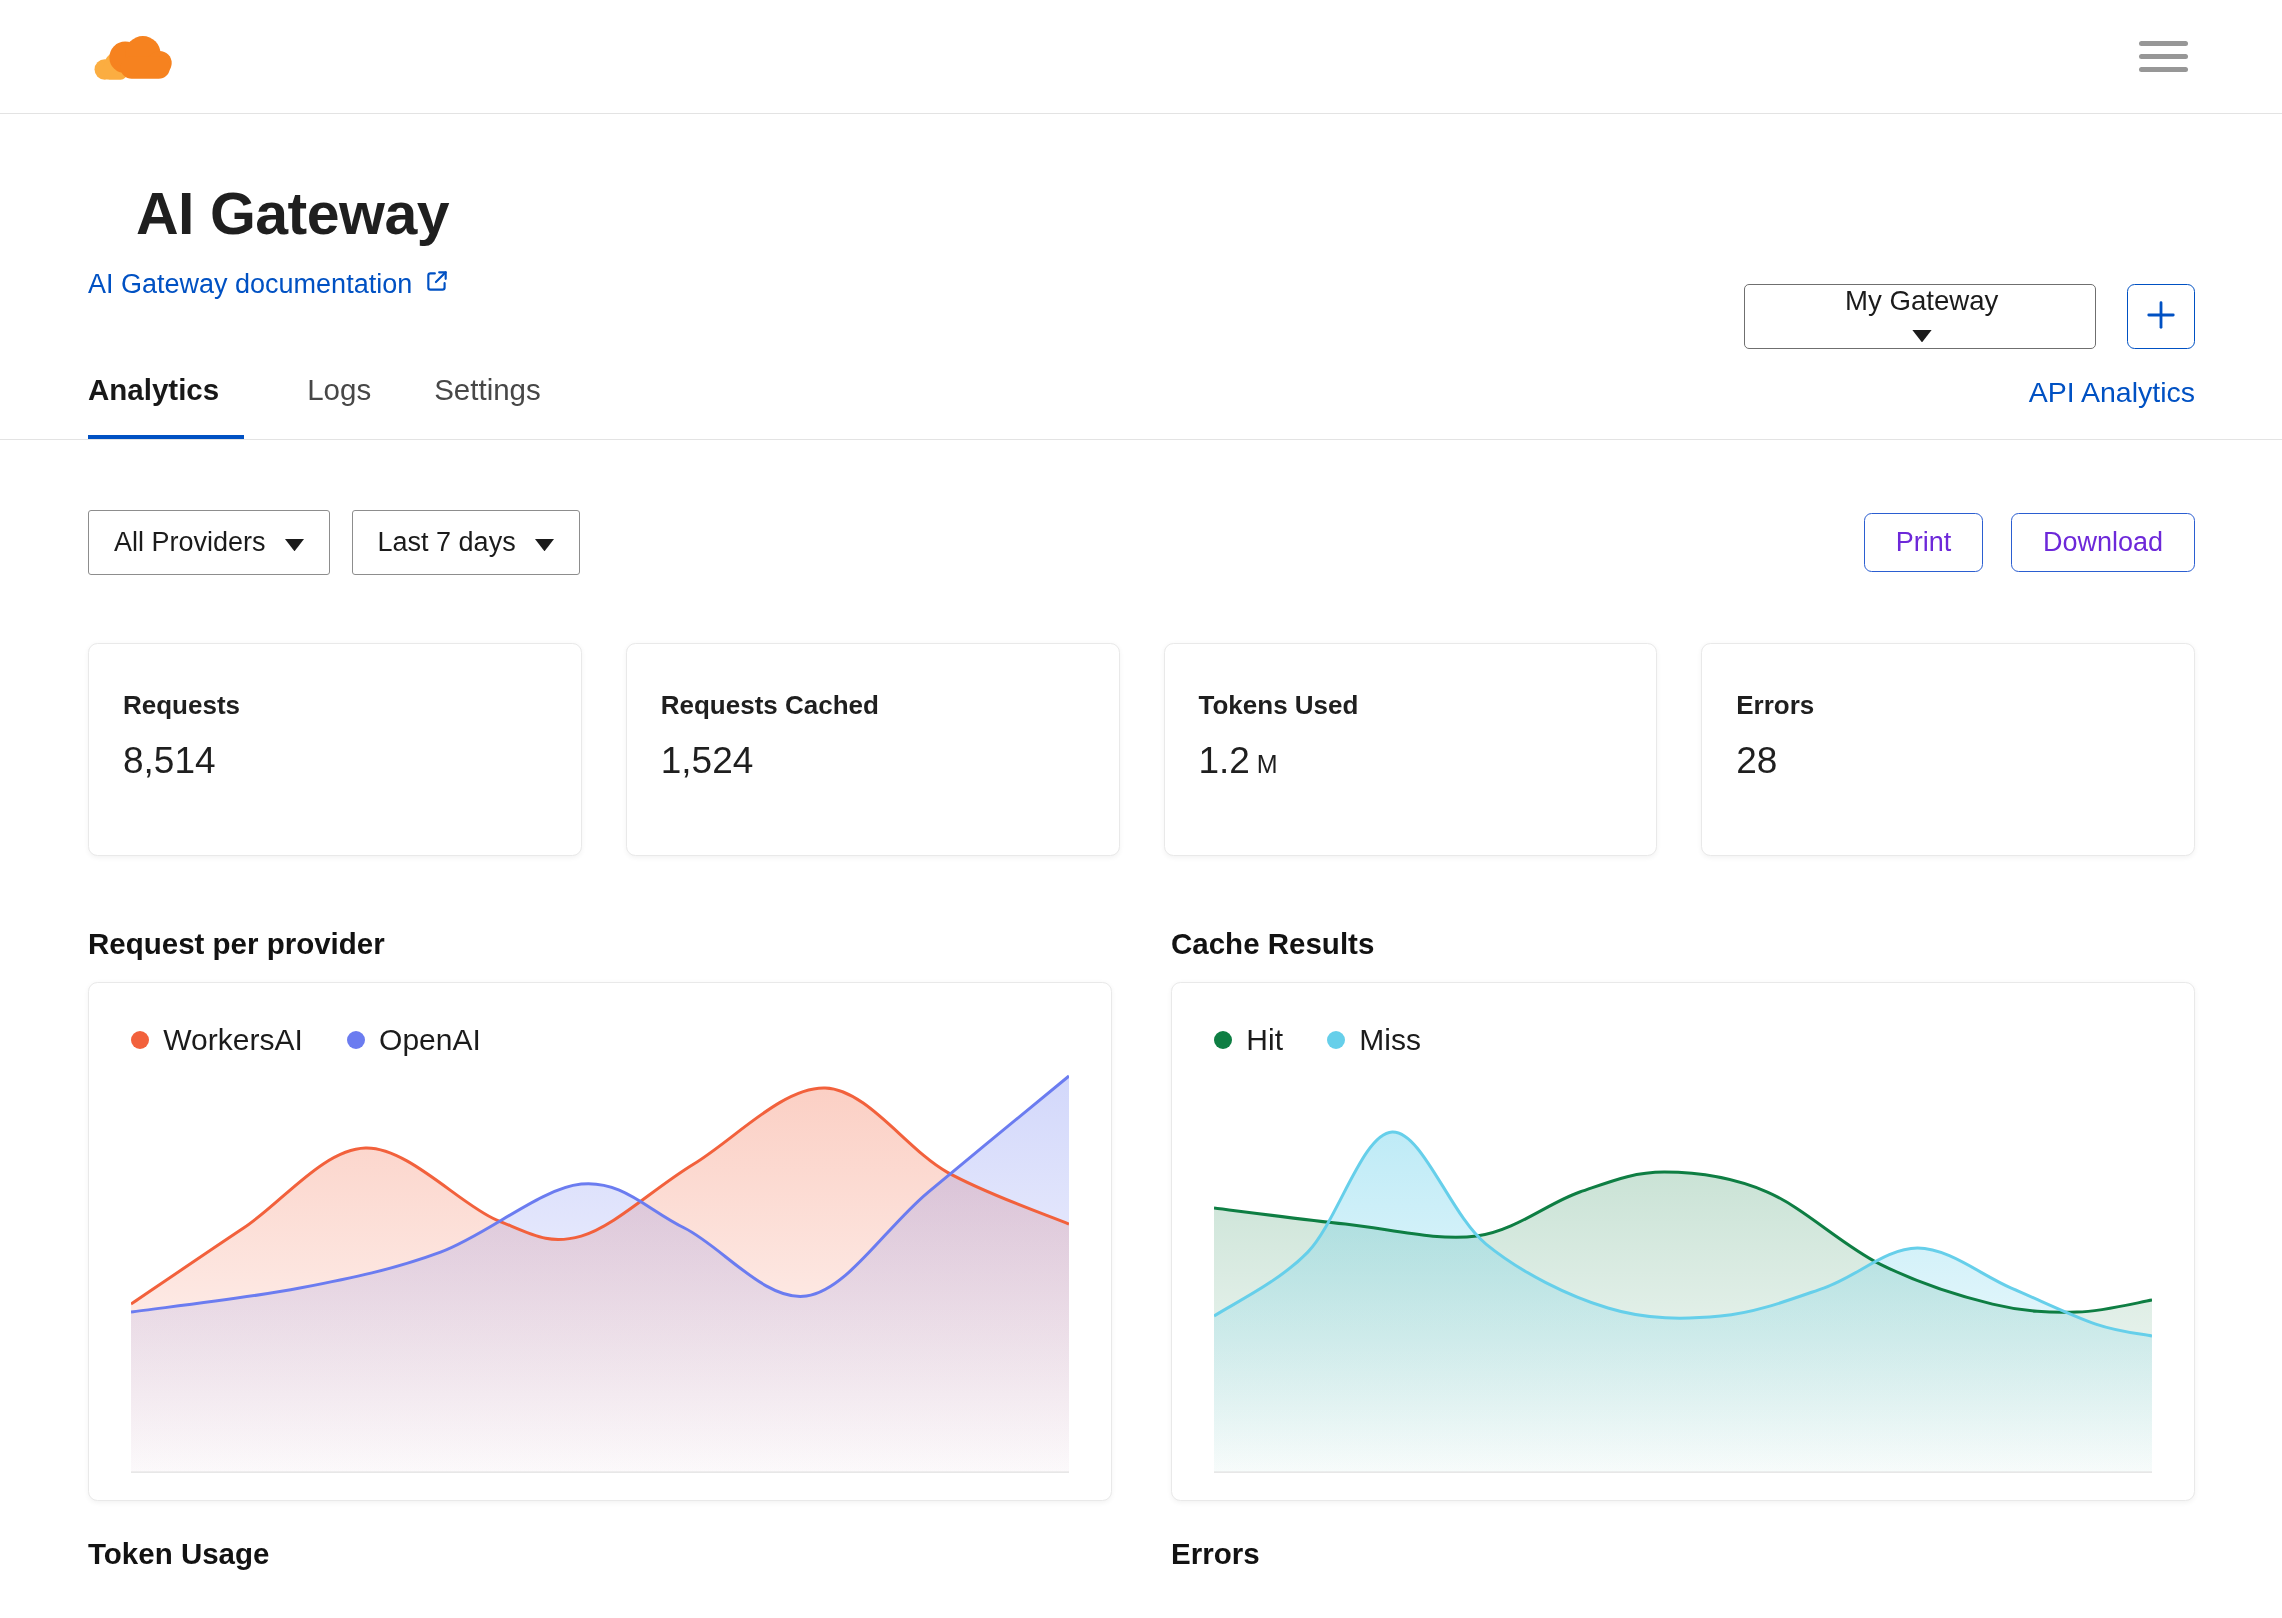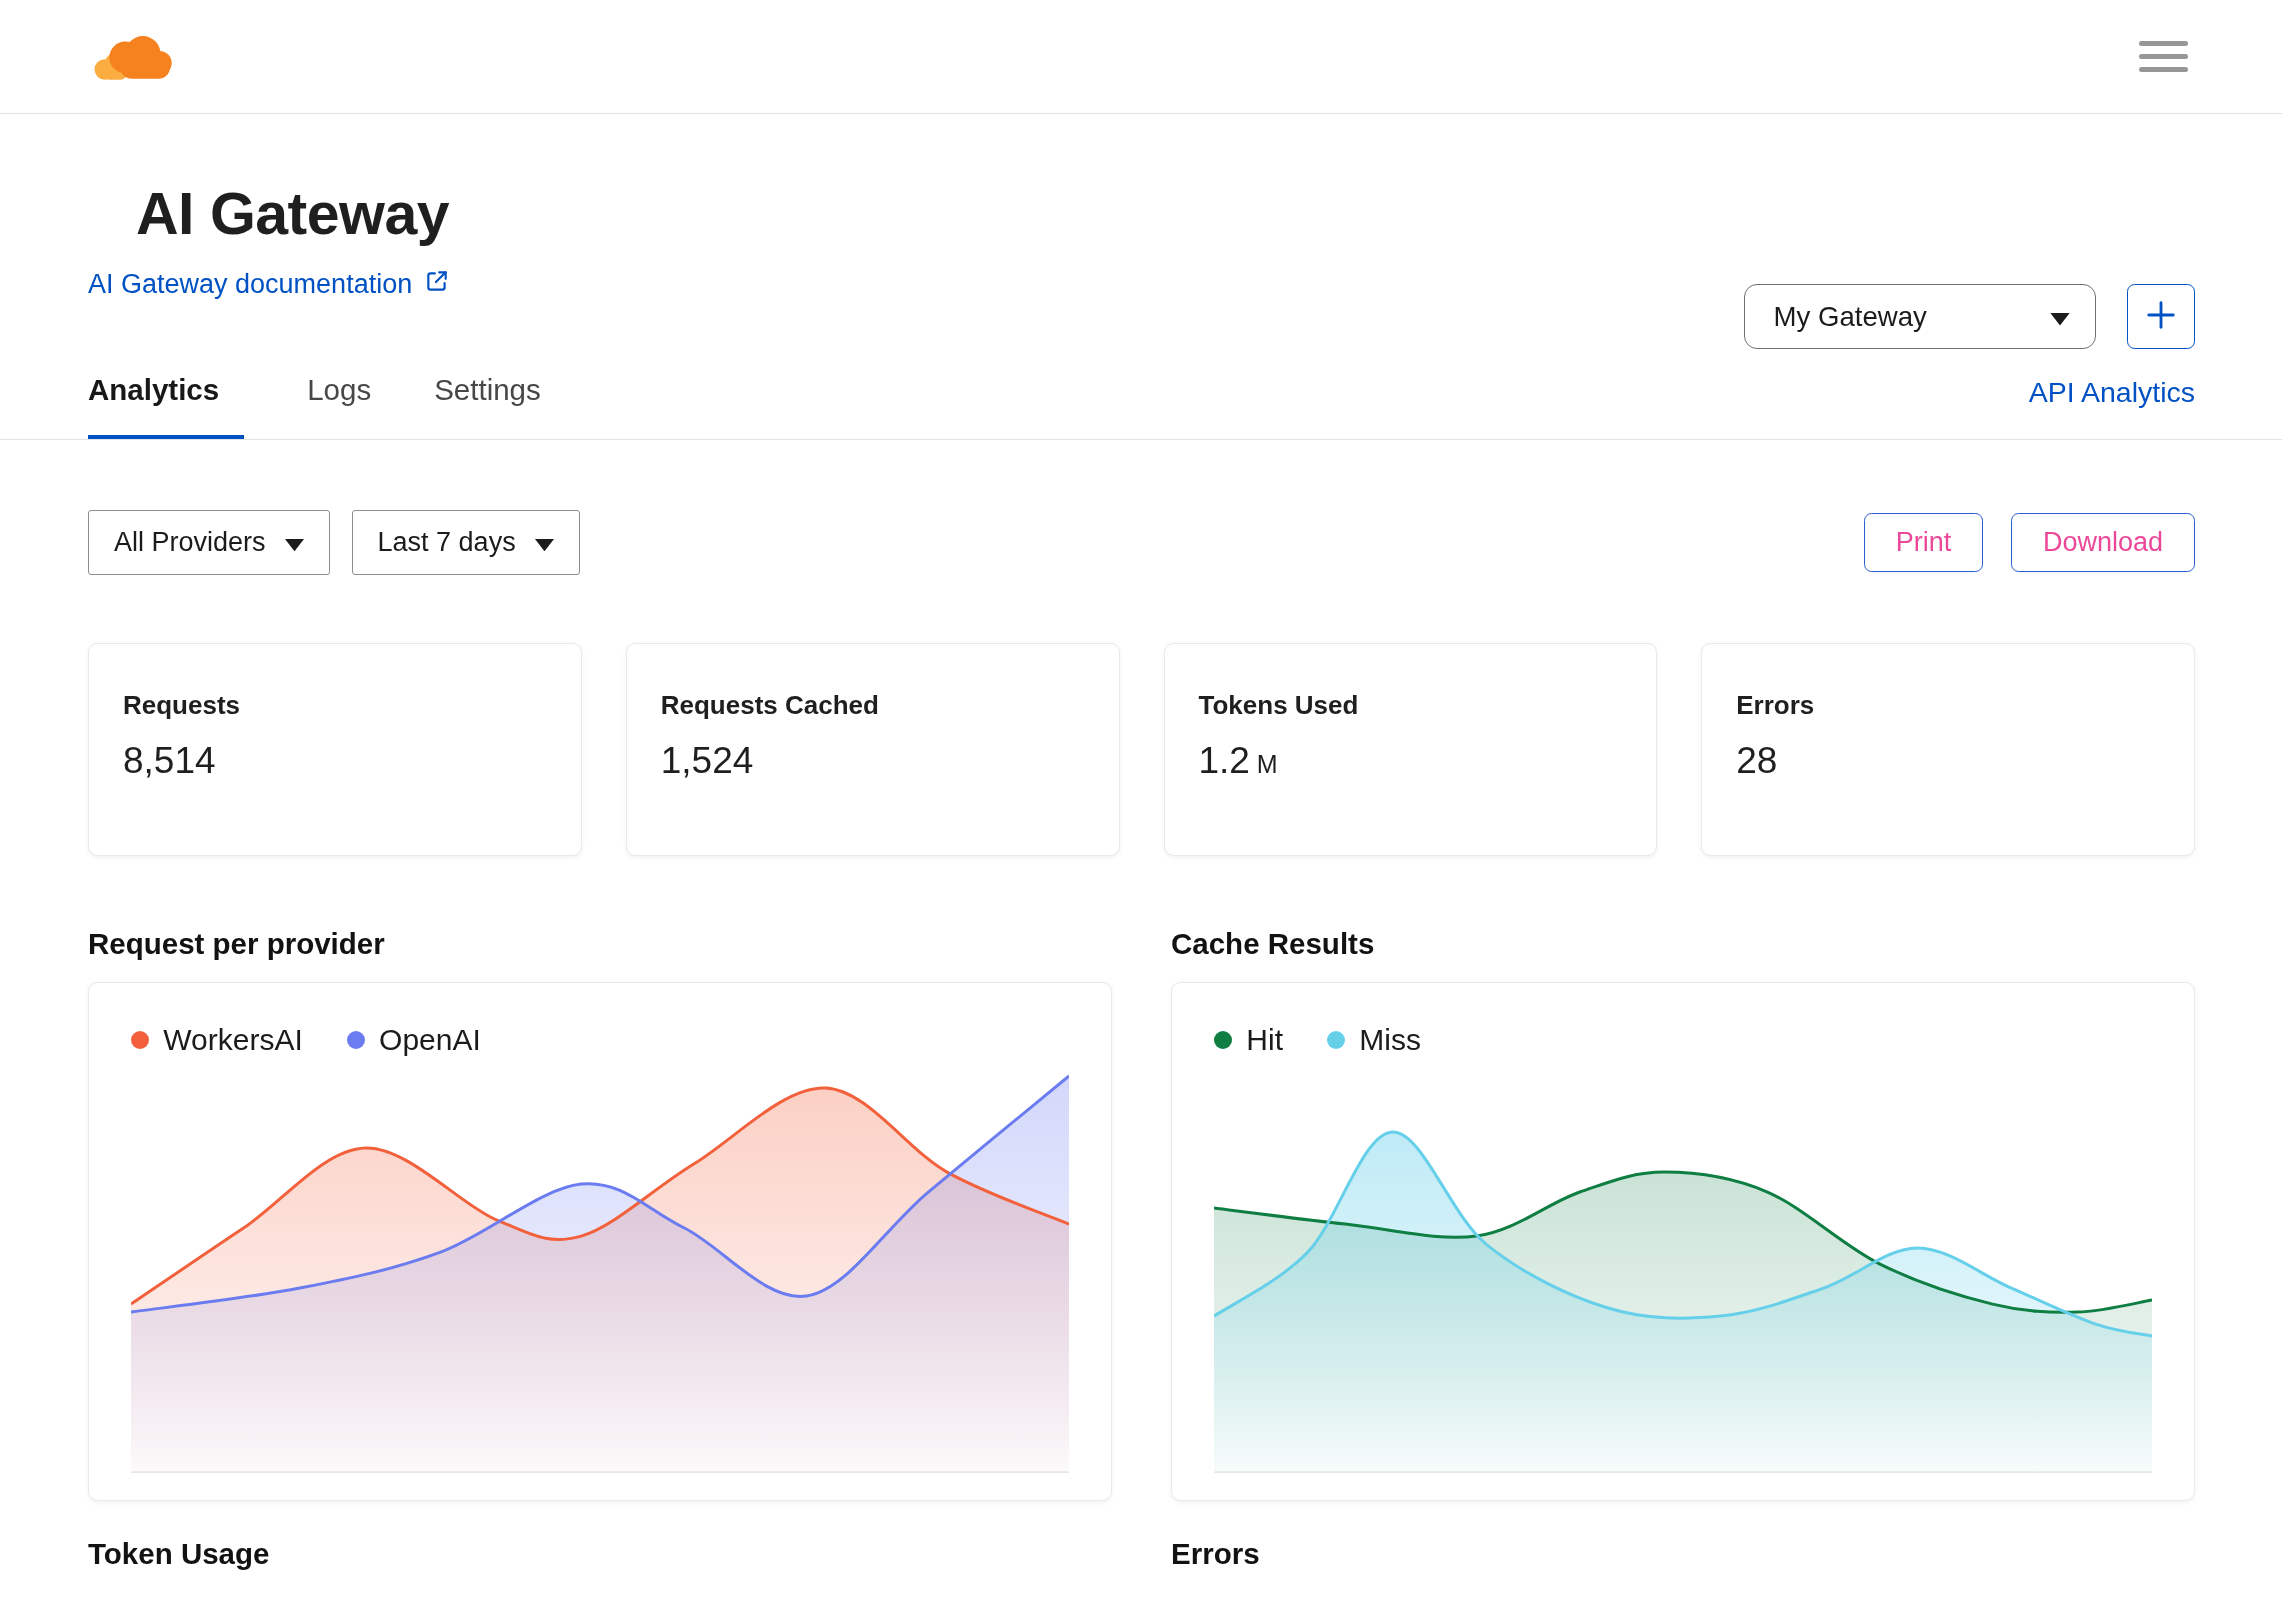--- a/index.html
+++ b/index.html
@@ -23,23 +23,23 @@
   .page { padding:0 88px; }
 
   .header { position:relative; margin-top:65px; }
   .page-title { font-size:59px; font-weight:700; color:#1f1f1f; letter-spacing:-0.5px; line-height:70px;margin-left:48px; }
   .subtitle { margin-top:13.3px; font-size:27.6px; color:#3d3d3d; line-height:36px; }
   .doc-link { margin-top:19px; display:inline-flex; align-items:center; gap:11.4px;
     font-size:27px; color:#0051C3; cursor:pointer; text-decoration:none; }
   .header-controls { position:absolute; top:105px; right:0; display:flex; gap:31px; align-items:center; }
   .gateway-select {
     width:352px; height:65px; background:#fff;
-    border:1px solid #6f6f6f; border-radius:13px;
+    border:1px solid #6f6f6f; border-radius:5px;
     display:flex; align-items:center; justify-content:space-between;
-    padding:0 25px 0 28.5px; font-size:27.6px; color:#1b1b1b; cursor:pointer;
+    padding:0 25px 0 28.5px; font-size:27.6px; color:#1b1b1b; cursor:pointer;flex-direction:column;
   }
   .add-btn {
     width:68px; height:65px; background:#fff;
     border:1px solid #0051C3; border-radius:7.6px;
     display:flex; align-items:center; justify-content:center; cursor:pointer;
   }
 
   .tabs-row {
     margin:72px -88px 0; padding:0 88px;
     border-bottom:1px solid #e3e3e3;
@@ -54,21 +54,21 @@
   .filter-left { display:flex; gap:22px; }
   .chip {
     height:65px; background:#fff; border:1px solid #8d8d8d; border-radius:3px;
     display:flex; align-items:center; gap:19px; padding:0 25px;
     font-size:27px; color:#1b1b1b; cursor:pointer;
   }
   .filter-right { display:flex; gap:27.6px; }
   .btn-outline {
     height:59px; padding:0 31px; background:#fff;
     border:1px solid #2b5ed1; border-radius:7.6px;
-    display:flex; align-items:center; font-size:27px; color:#ec4899; cursor:pointer;
+    display:flex; align-items:center; font-size:27px; color:#6d28d9; cursor:pointer;
   }
 
   .stats { margin-top:68px; display:flex; gap:44px; }
   .stat-card {
     flex:1; height:213px; background:#fff;
     border:1px solid #e9e9e9; border-radius:9.5px;
     box-shadow:0 1.9px 5.7px rgba(0,0,0,0.05);
     padding:46px 19px 0 34px;
   }
   .stat-label { font-size:26px; font-weight:700; color:#1f1f1f; }

